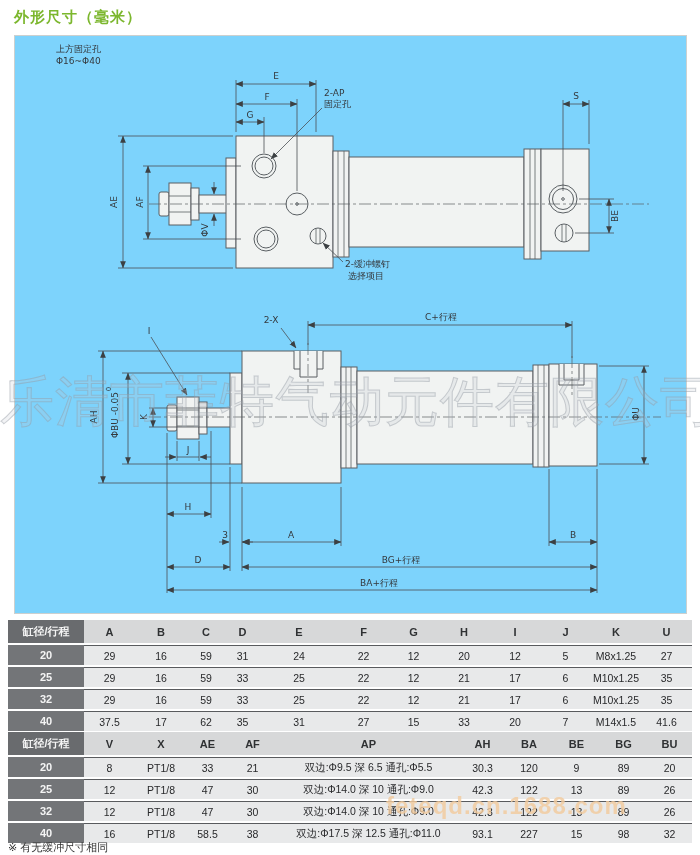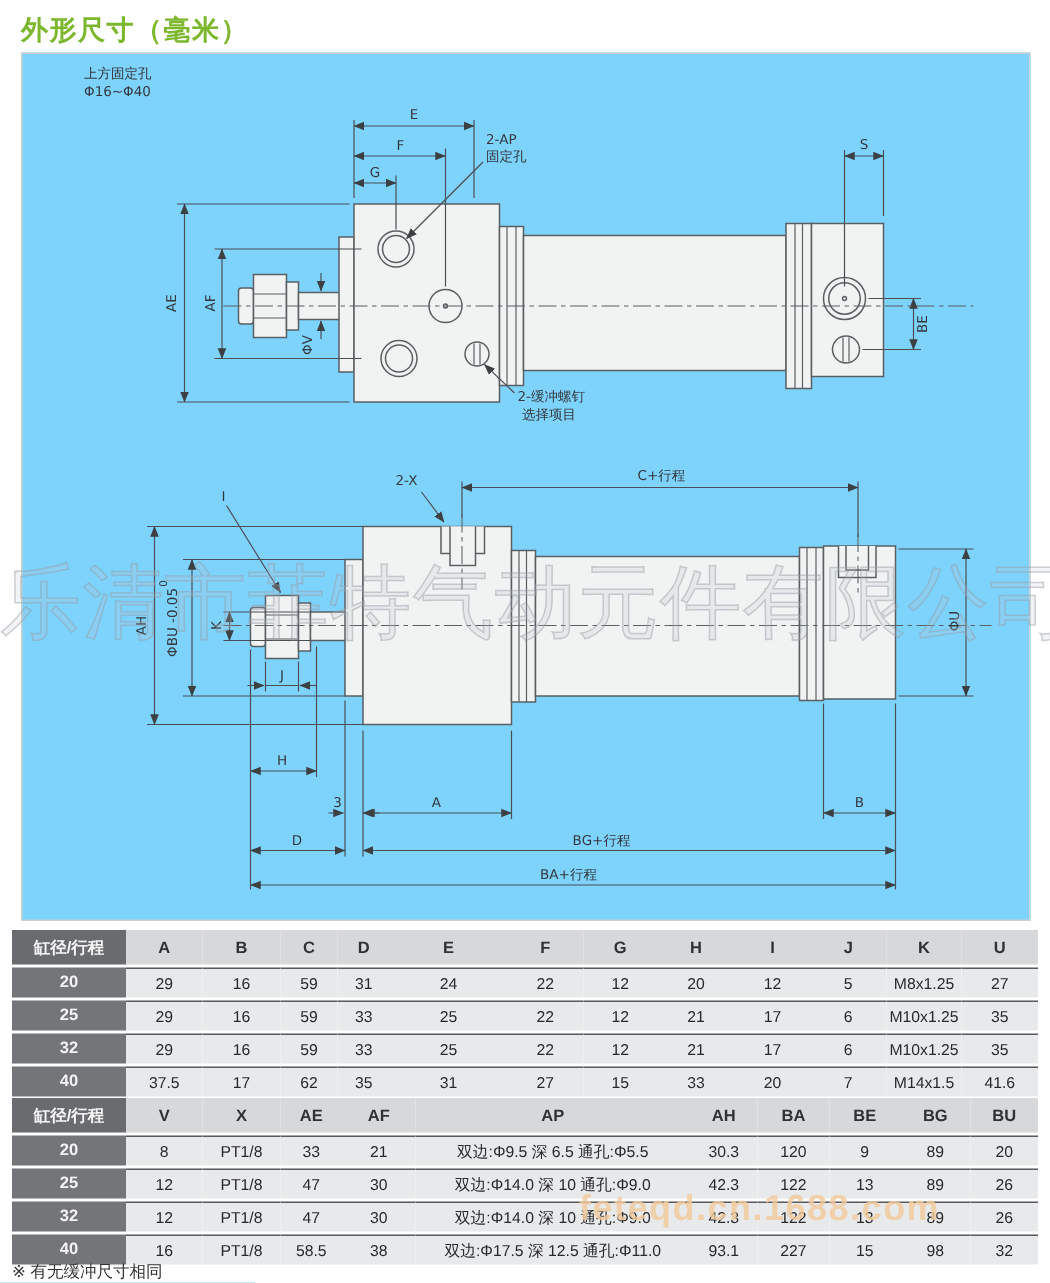--- a/index.html
+++ b/index.html
@@ -1,18 +1,18 @@
 <!DOCTYPE html>
 <html><head>
 <meta charset="utf-8">
 <style>
   html,body{margin:0;padding:0;}
   body{width:700px;height:855px;position:relative;background:#ffffff;overflow:hidden;
        font-family:"Liberation Sans","DejaVu Sans",sans-serif;}
-  .page-title{position:absolute;left:14px;top:8px;font-size:18px;font-weight:bold;
+  .page-title{position:absolute;left:14px;top:8px;font-size:15px;font-weight:bold;
        color:#7cb72e;letter-spacing:1px;}
   .panel{position:absolute;left:14px;top:35px;width:671px;height:577px;
        background:#7dd3fc;border:1px solid #ccd0cf;}
   .drawing{position:absolute;left:0;top:0;}
   .wm-center{position:absolute;left:0;right:0;top:366px;text-align:right;font-size:54px;
        font-weight:normal;letter-spacing:1px;white-space:nowrap;
        color:rgba(190,197,204,0.20);-webkit-text-stroke:1px rgba(148,156,164,0.45);
        pointer-events:none;z-index:3;}
   .wm-bottom{position:absolute;left:386px;top:792px;font-size:24px;font-weight:bold;
        letter-spacing:1px;color:rgba(242,203,158,0.82);white-space:nowrap;

